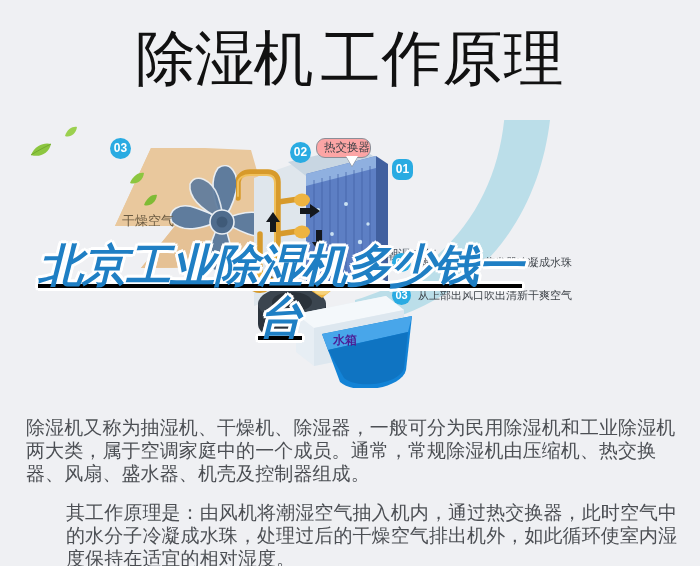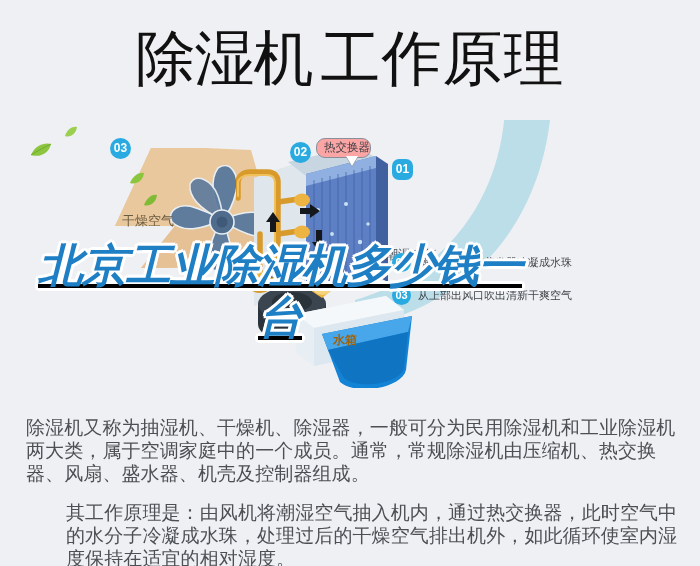--- a/index.html
+++ b/index.html
@@ -147,21 +147,21 @@
   .inline-label {
     position: absolute;
     font-size: 12px;
     line-height: 14px;
     font-family: "DejaVu Sans", sans-serif;
     white-space: nowrap;
   }
   .label-dry    { left: 122px; top: 94px; color: #6a5a41; font-size: 13px; }
   .label-humid  { left: 385px; top: 128px; color: #4b5560; font-size: 13px; }
   .label-comp   { left: 266px; top: 147px; color: #1b2026; font-size: 10px; letter-spacing: -0.3px; }
-  .label-tank   { left: 333px; top: 213px; color: #a16207; font-size: 12px; font-weight: 700; }
+  .label-tank   { left: 333px; top: 213px; color: #4c1d95; font-size: 12px; font-weight: 700; }
 
   
   .legend {
     position: absolute;
     left: 392px;
     top: 246px;
     width: 300px;
   }
   .legend-row {
     display: flex;

